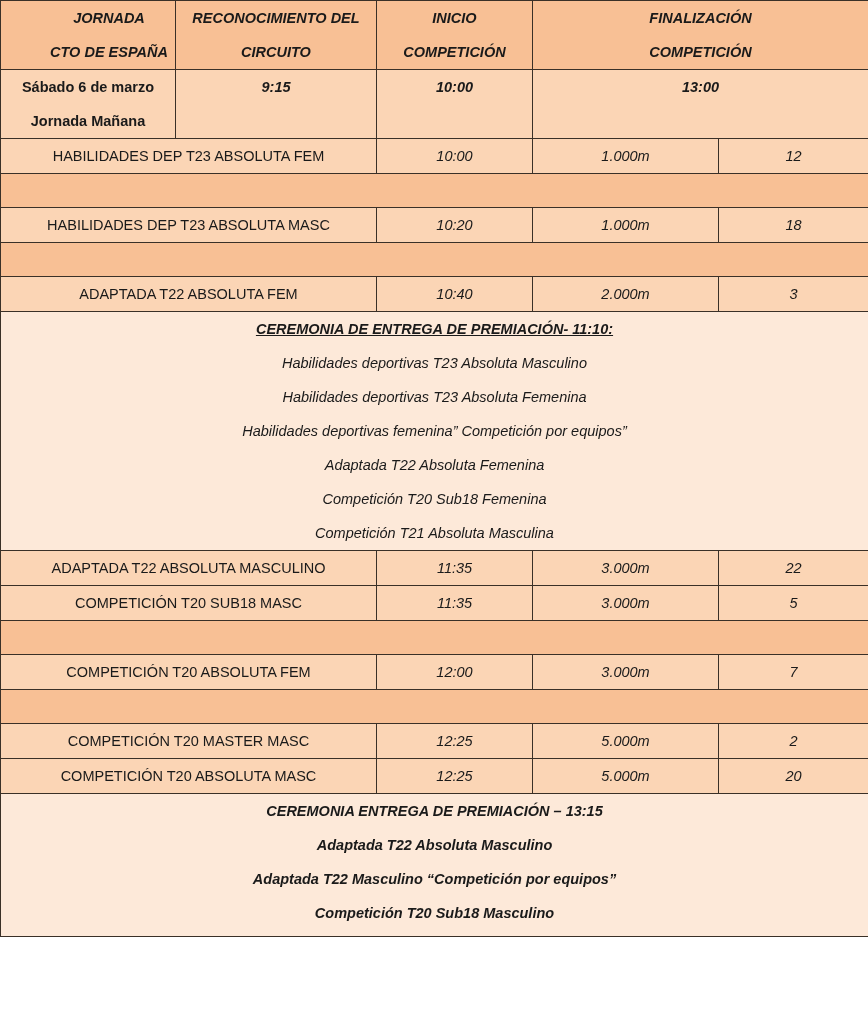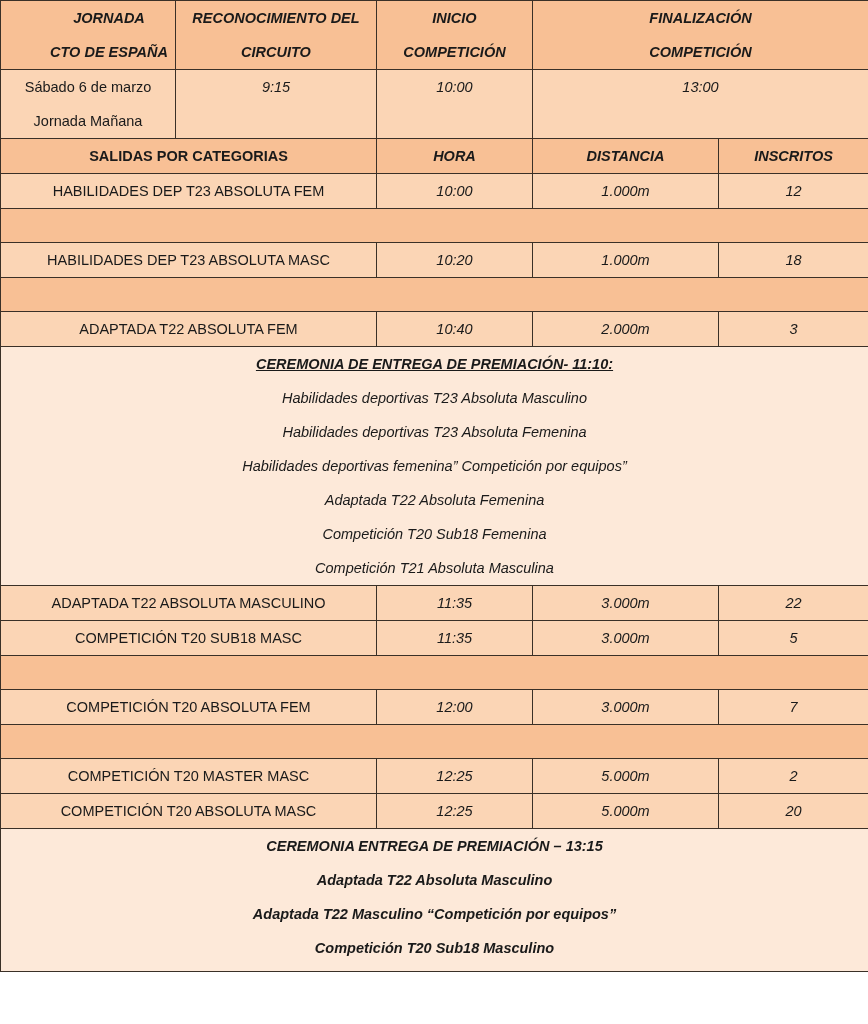--- a/index.html
+++ b/index.html
@@ -26,21 +26,21 @@
   .row { background: #fbd5b5; }
   .sep { background: #f8c095; }
   .cer { background: #fde9d9; }
   .it { font-style: italic; }
   .cer-block { padding: 0 !important; margin-left: 16px; }
   .cer-line { line-height: 34px; height: 34px; }
   .cer-title-u { font-weight: bold; font-style: italic; text-decoration: underline; }
   .cer-title { font-weight: bold; font-style: italic; }
   .cer-item-it { font-style: italic; }
   .cer-item-bi { font-style: italic; font-weight: bold; }
-  td.info { height: 66px; }
+  td.info { height: 66px; font-weight: bold; }
 </style>
 </head>
 <body>
 
 <table class="sched">
   <colgroup>
     <col style="width:175px">
     <col style="width:201px">
     <col style="width:156px">
     <col style="width:186px">
@@ -70,26 +70,20 @@
   <tr>
     <td class="row info">
       <div>Sábado 6 de marzo</div>
       <div>Jornada Mañana</div>
     </td>
     <td class="row it info">9:15</td>
     <td class="row it info">10:00</td>
     <td class="row it info" colspan="2">13:00</td>
   </tr>
 
-  <tr>
-    <td class="hdr-plain" colspan="2">SALIDAS POR CATEGORIAS</td>
-    <td class="hdr">HORA</td>
-    <td class="hdr">DISTANCIA</td>
-    <td class="hdr">INSCRITOS</td>
-  </tr>
 
   <tr>
     <td class="row" colspan="2">HABILIDADES DEP T23 ABSOLUTA FEM</td>
     <td class="row it">10:00</td>
     <td class="row it">1.000m</td>
     <td class="row it">12</td>
   </tr>
   <tr>
         <td class="sep" colspan="5"></td>
       </tr>

